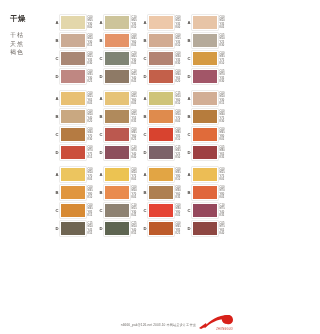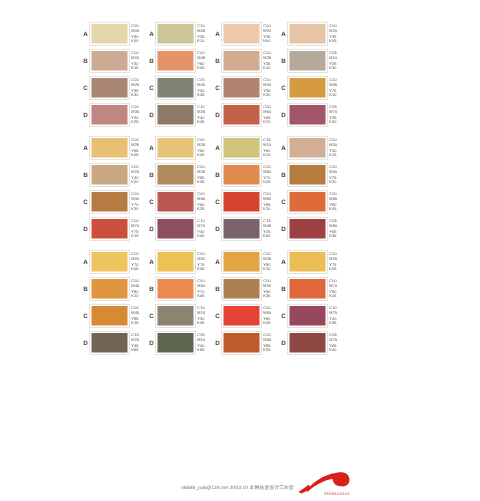--- a/index.html
+++ b/index.html
@@ -74,20 +74,28 @@
     position:absolute;right:3px;bottom:0px;
     font-size:2.6px;color:#c0392b;letter-spacing:0.2px;
     white-space:nowrap;
   }
 </style>
 </head>
 <body>
 
 <div id="sheet">
 
+  <div id="title-block">
+    <div class="title-main">干燥</div>
+    <div class="title-sub">
+      <div>干枯</div>
+      <div>天然</div>
+      <div>褐色</div>
+    </div>
+  </div>
 
   <div id="grid">
       <div class="band">
         <div class="group g0">
           <div class="row">
             <div class="row-letter">A</div>
             <div class="chip-wrap">
               <span class="chip" style="background: rgb(227, 215, 171);"></span>
             </div>
             <div class="codes">

